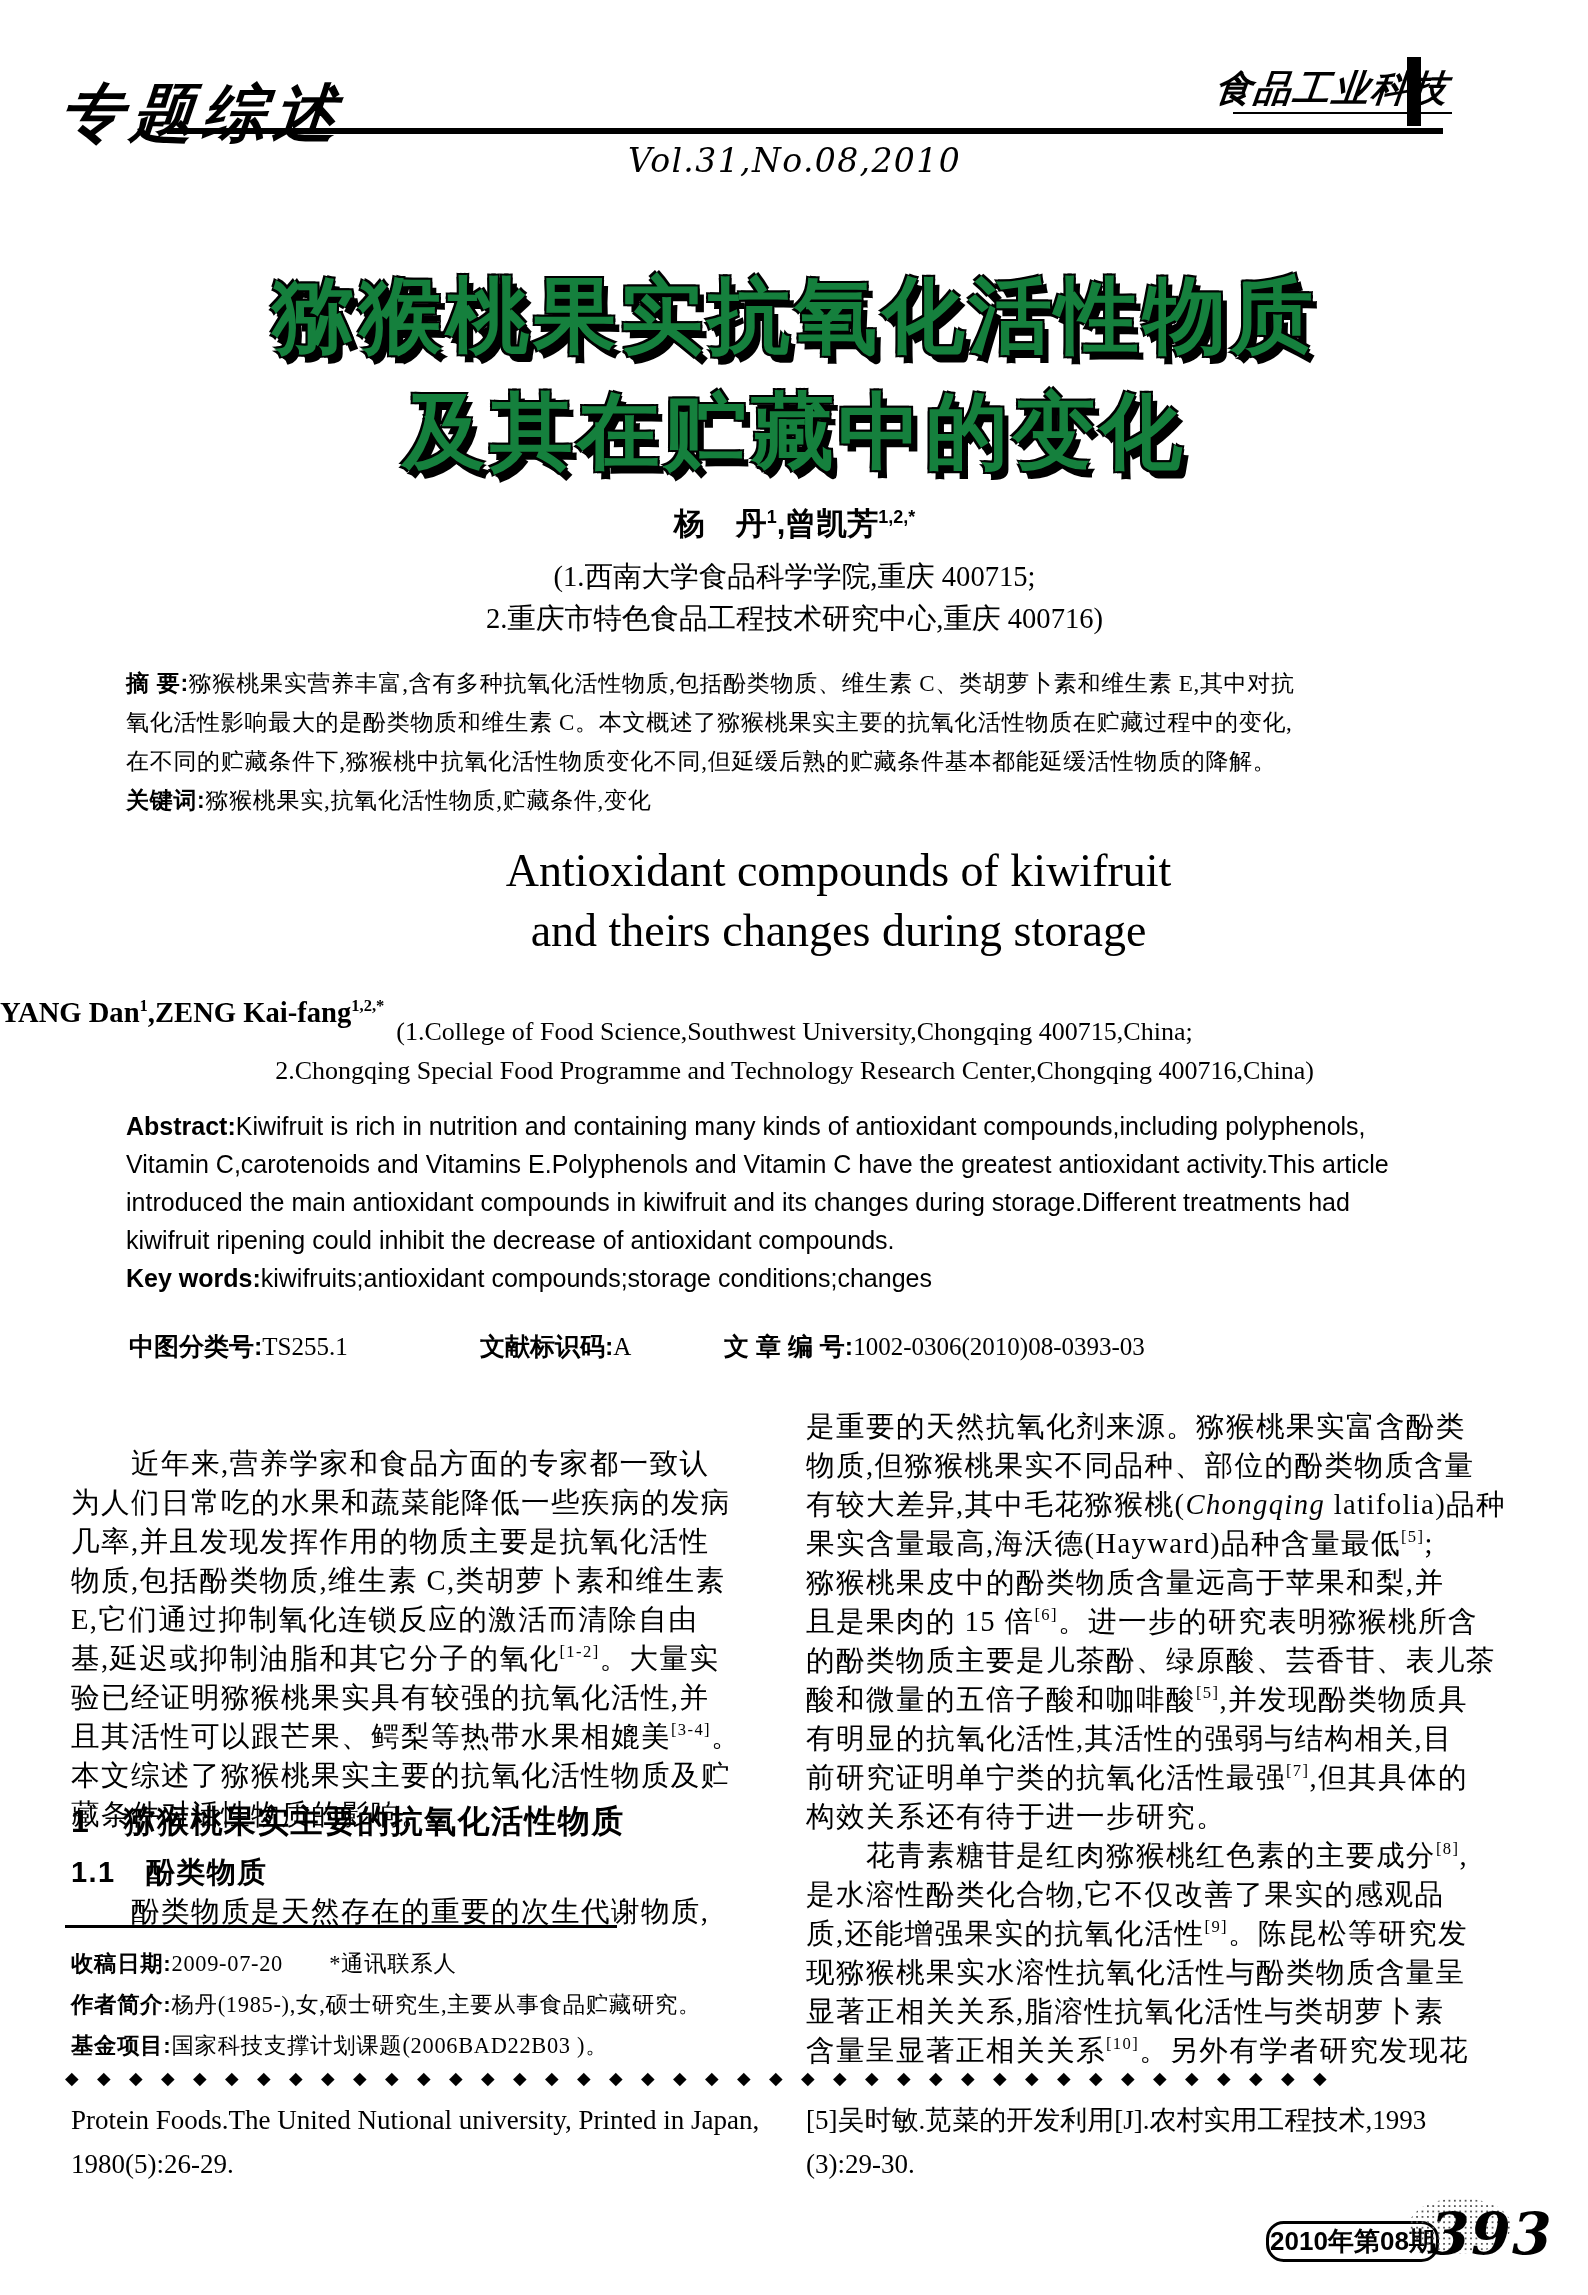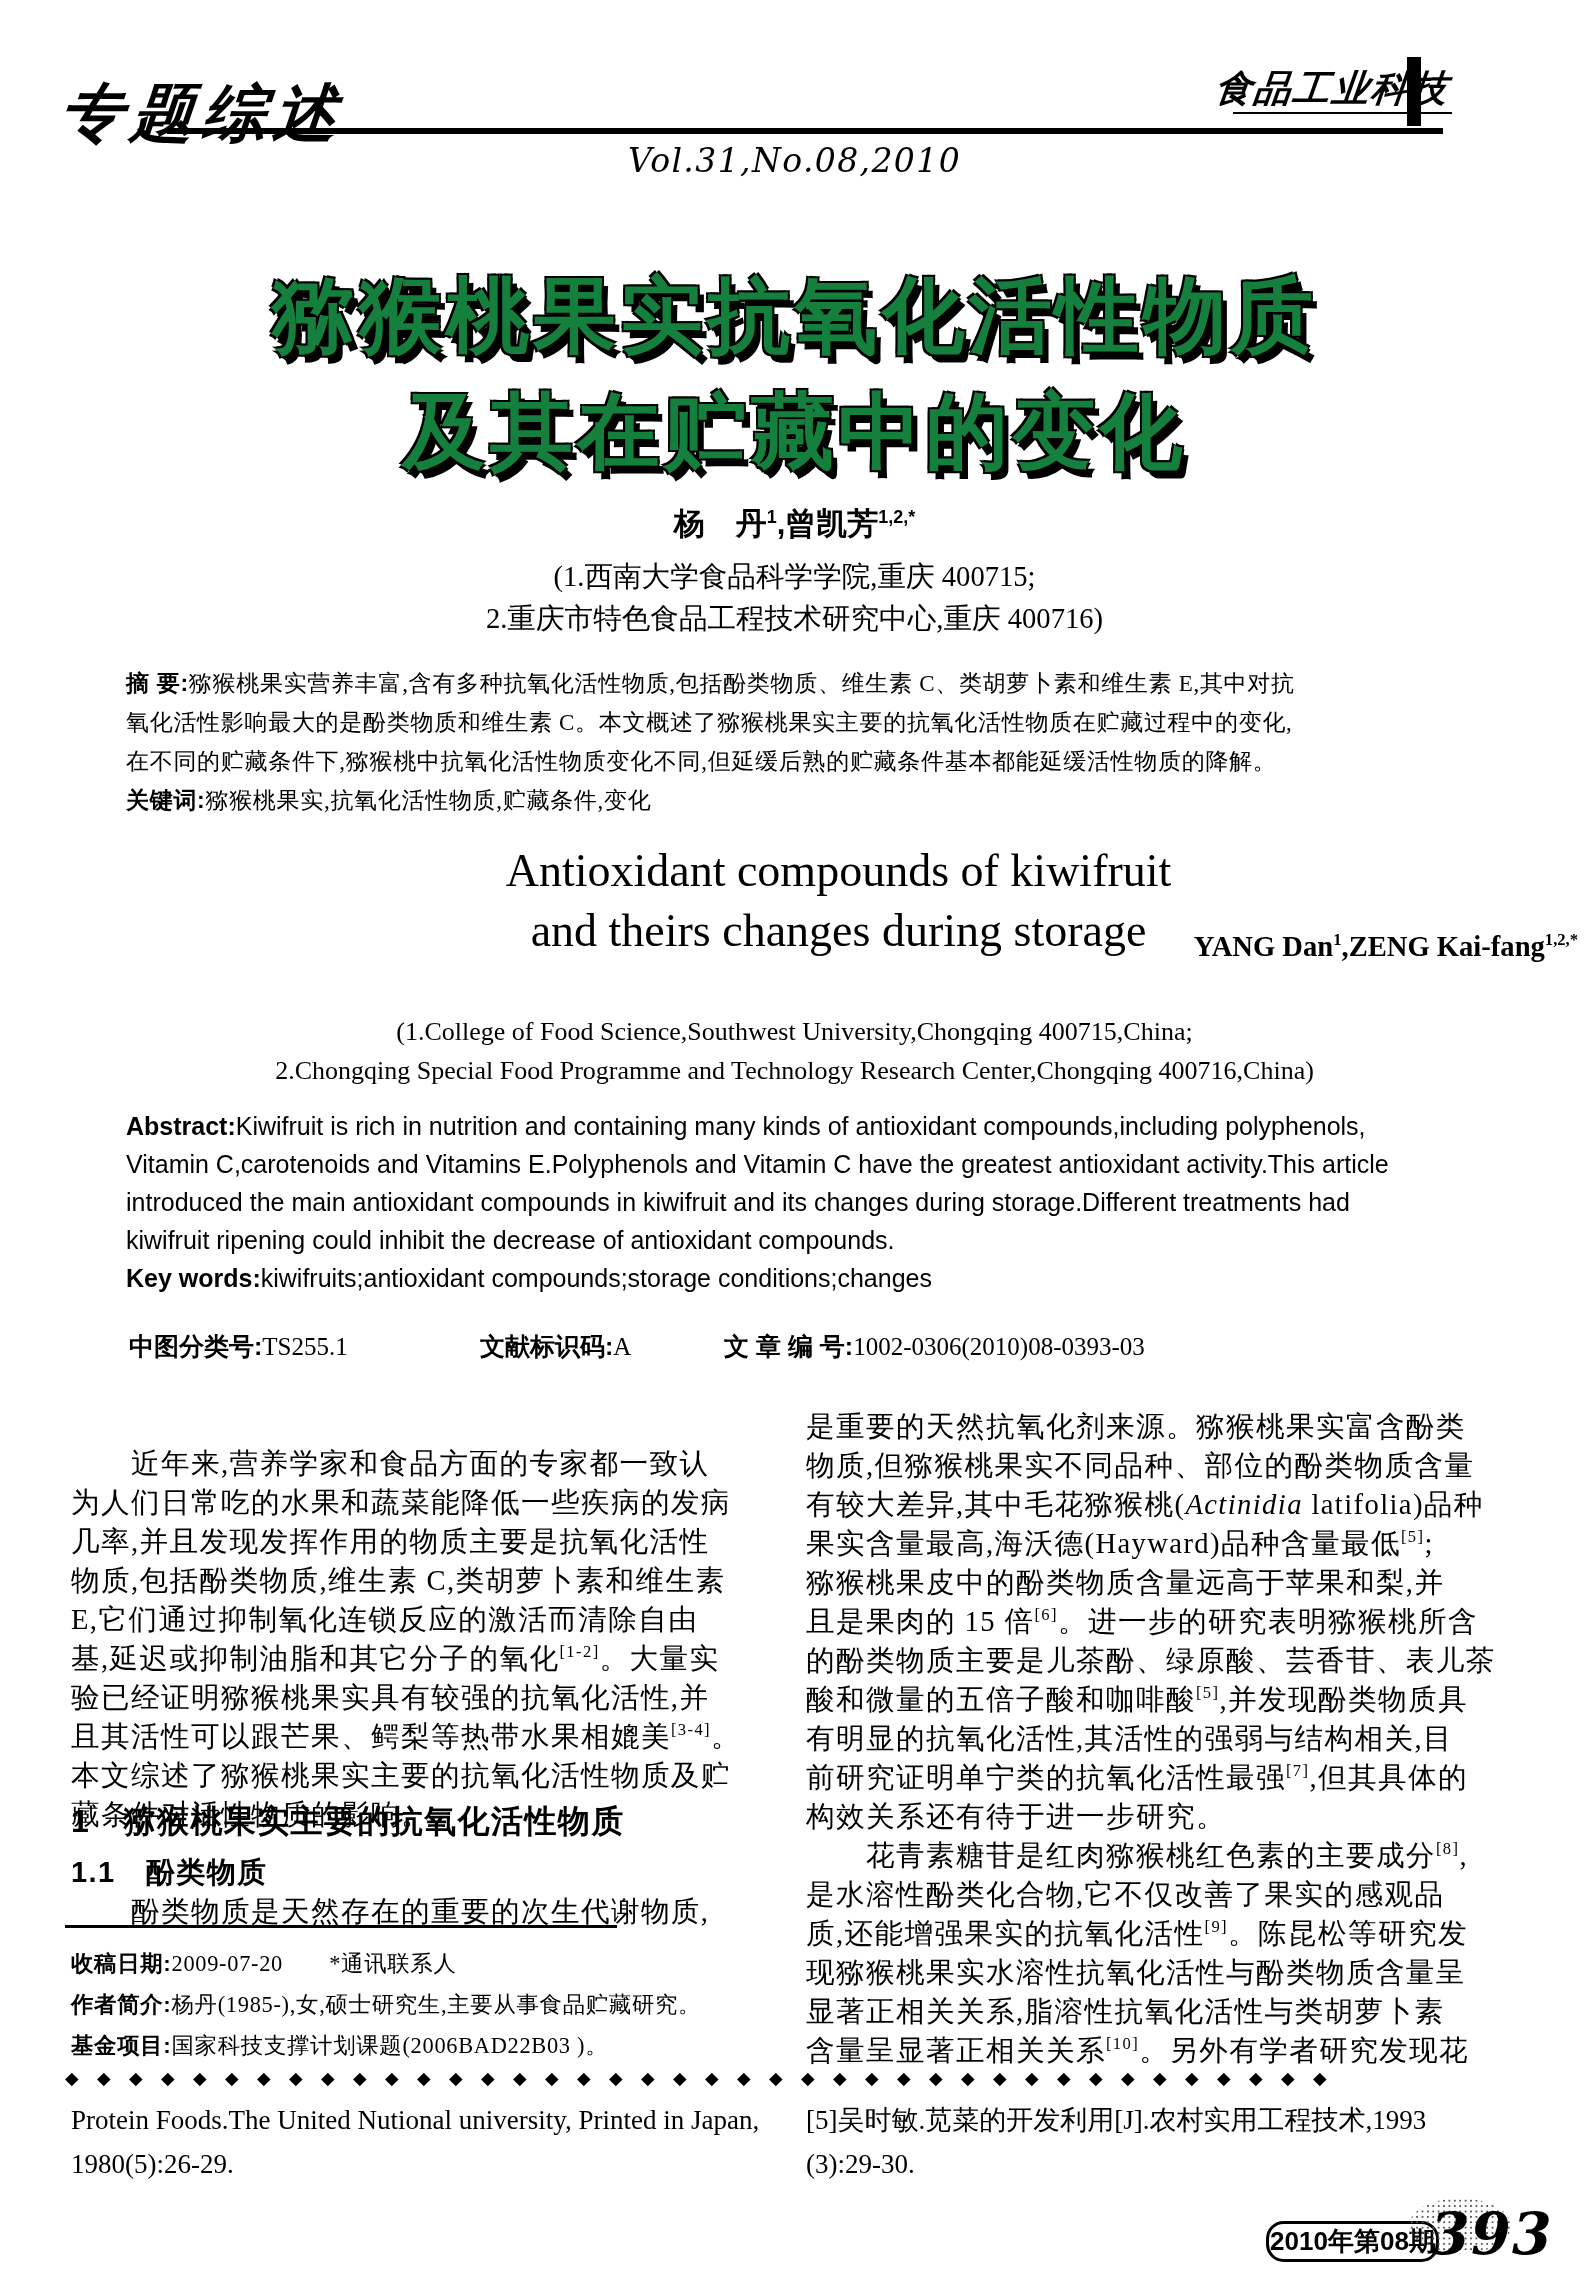--- a/index.html
+++ b/index.html
@@ -21,21 +21,21 @@
             line-height:116px;letter-spacing:4.1px;color:#15803d;
             font-family:"Liberation Sans","DejaVu Sans",sans-serif;
             text-shadow:6.1px 7.5px 0 #000,-2px -2px 0 #000,2px -2px 0 #000,-2px 2px 0 #000,2px 2px 0 #000;}
   .authors-cn{left:0;top:503px;width:1589px;text-align:center;font-size:31px;font-weight:bold;
               font-family:"Liberation Sans","DejaVu Sans",sans-serif;}
   .affil-cn{left:0;top:556px;width:1589px;text-align:center;font-size:28.6px;line-height:42px;}
   .abstract-cn{left:126px;top:664px;width:1347px;font-size:23px;line-height:39px;letter-spacing:0.7px;}
   
   .title-en{left:0;top:841px;width:1589px;text-align:center;font-size:46px;line-height:60px;
             font-family:Liberation Serif, serif;margin-left:44px;}
-  .authors-en{left:0;top:931px;width:1578px;text-align:right;font-size:28.6px;font-weight:bold;}
+  .authors-en{left:0;top:997px;width:1578px;text-align:left;font-size:28.6px;font-weight:bold;}
   .affil-en{left:0;top:1012px;width:1589px;text-align:center;font-size:26px;line-height:39px;}
   .abstract-en{left:126px;top:1107px;width:1347px;font-size:25px;line-height:38px;
                font-family:"Liberation Sans","DejaVu Sans",sans-serif;}
   .class-item{top:1330px;font-size:25px;}
   .c1{left:129px;} .c2{left:480px;} .c3{left:724px;}
   
   .body-left{left:71px;top:1407px;width:709px;font-size:28.6px;line-height:39px;letter-spacing:1.4px;margin-top:37px;}
   .heading1{left:71px;top:1800px;font-size:32px;font-weight:bold;letter-spacing:1.4px;
             font-family:"Liberation Sans","DejaVu Sans",sans-serif;}
   .heading11{left:71px;top:1853px;font-size:29px;font-weight:bold;letter-spacing:1.4px;
@@ -139,21 +139,21 @@
   <div class="abs footnote-rule"></div>
   <div class="abs footnotes">
       <div class="rline"><span class="bseg">收稿日期:</span>2009-07-20　　*通讯联系人</div>
       <div class="rline"><span class="bseg">作者简介:</span>杨丹(1985-),女,硕士研究生,主要从事食品贮藏研究。</div>
       <div class="rline"><span class="bseg">基金项目:</span>国家科技支撑计划课题(2006BAD22B03 )。</div>
     </div>
 
   <div class="abs body-right">
       <div class="rline">是重要的天然抗氧化剂来源。猕猴桃果实富含酚类</div>
       <div class="rline">物质,但猕猴桃果实不同品种、部位的酚类物质含量</div>
-      <div class="rline">有较大差异,其中毛花猕猴桃(<span class="iseg">Actinidia</span> latifolia)品种</div>
+      <div class="rline">有较大差异,其中毛花猕猴桃(<span class="iseg">Chongqing</span> latifolia)品种</div>
       <div class="rline">果实含量最高,海沃德(Hayward)品种含量最低<sup>[5]</sup>;</div>
       <div class="rline">猕猴桃果皮中的酚类物质含量远高于苹果和梨,并</div>
       <div class="rline">且是果肉的 15 倍<sup>[6]</sup>。进一步的研究表明猕猴桃所含</div>
       <div class="rline">的酚类物质主要是儿茶酚、绿原酸、芸香苷、表儿茶</div>
       <div class="rline">酸和微量的五倍子酸和咖啡酸<sup>[5]</sup>,并发现酚类物质具</div>
       <div class="rline">有明显的抗氧化活性,其活性的强弱与结构相关,目</div>
       <div class="rline">前研究证明单宁类的抗氧化活性最强<sup>[7]</sup>,但其具体的</div>
       <div class="rline">构效关系还有待于进一步研究。</div>
       <div class="rline">　　花青素糖苷是红肉猕猴桃红色素的主要成分<sup>[8]</sup>,</div>
       <div class="rline">是水溶性酚类化合物,它不仅改善了果实的感观品</div>

